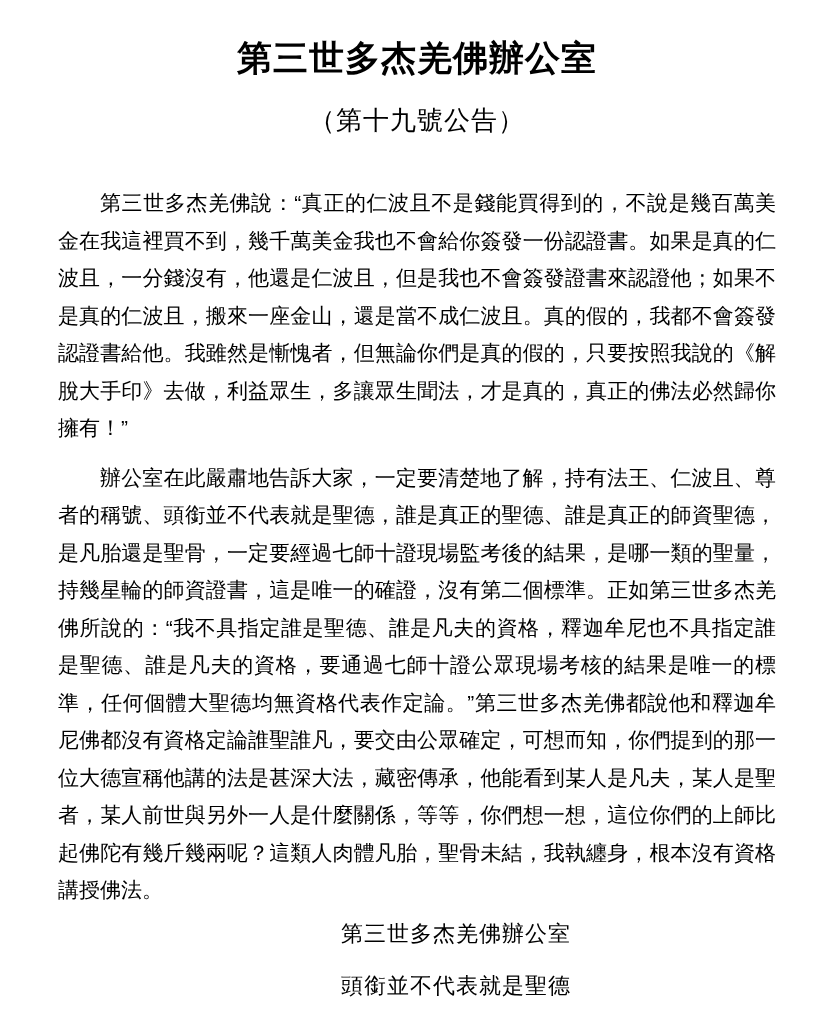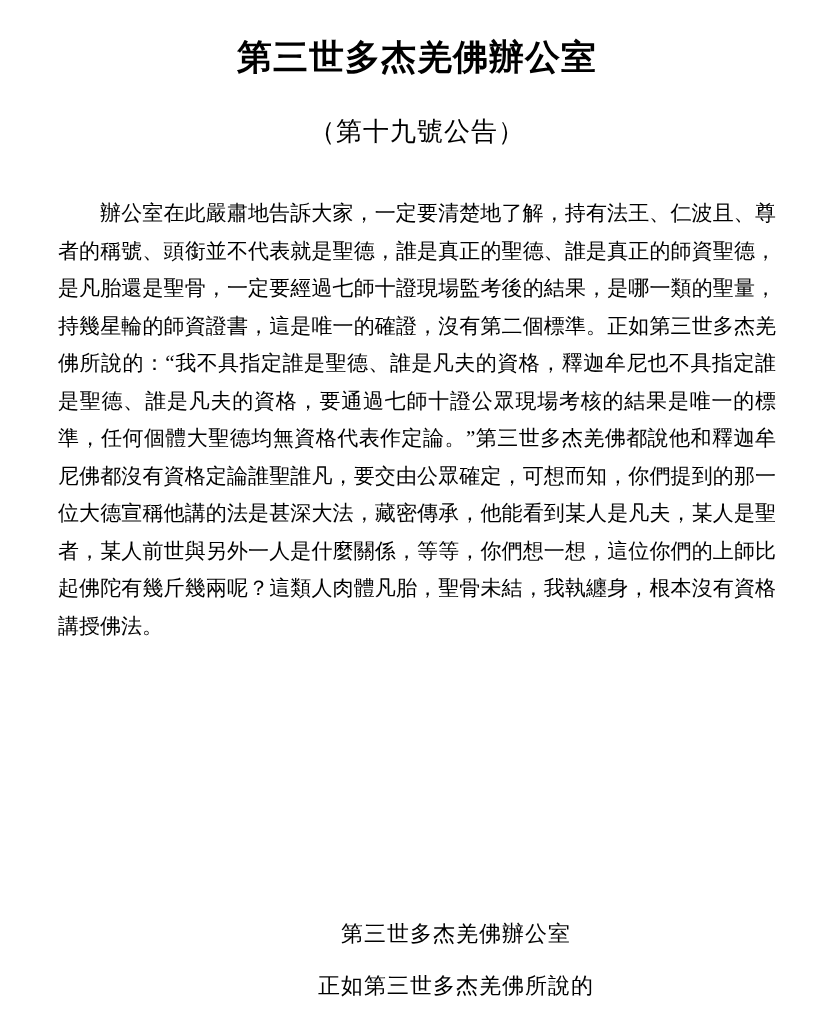--- a/index.html
+++ b/index.html
@@ -6,35 +6,35 @@
     margin: 0;
     padding: 0;
     background: #ffffff;
   }
   .page {
     position: relative;
     width: 834px;
     height: 1023px;
     background: #ffffff;
     color: #000000;
-    font-family: Liberation Serif, serif;
+    font-family: Liberation Sans, sans-serif;
     overflow: hidden;
     box-sizing: border-box;
   }
   .doc-title {
     margin: 0;
     padding-top: 38px;
     text-align: center;
     font-size: 35px;
     font-weight: bold;
     letter-spacing: 1px;
     line-height: 1.15;
   }
   .doc-subtitle {
-    margin: 12px;
+    margin: 1px;
     padding-top: 24px;
     text-align: center;
     font-size: 26px;
     font-weight: normal;
     letter-spacing: 1px;
   }
   .doc-body {
     margin: 46px 58px 0 58px;
     font-size: 21px;
     line-height: 37.5px;
@@ -65,21 +65,22 @@
 </head>
 <body>
 
 <div class="page">
 
   <h1 class="doc-title">第三世多杰羌佛辦公室</h1>
 
   <h2 class="doc-subtitle">（第十九號公告）</h2>
 
   <div class="doc-body">
+    <p>第三世多杰羌佛說：“真正的仁波且不是錢能買得到的，不說是幾百萬美金在我這裡買不到，幾千萬美金我也不會給你簽發一份認證書。如果是真的仁波且，一分錢沒有，他還是仁波且，但是我也不會簽發證書來認證他；如果不是真的仁波且，搬來一座金山，還是當不成仁波且。真的假的，我都不會簽發認證書給他。我雖然是慚愧者，但無論你們是真的假的，只要按照我說的《解脫大手印》去做，利益眾生，多讓眾生聞法，才是真的，真正的佛法必然歸你擁有！”</p>
     <p>辦公室在此嚴肅地告訴大家，一定要清楚地了解，持有法王、仁波且、尊者的稱號、頭銜並不代表就是聖德，誰是真正的聖德、誰是真正的師資聖德，是凡胎還是聖骨，一定要經過七師十證現場監考後的結果，是哪一類的聖量，持幾星輪的師資證書，這是唯一的確證，沒有第二個標準。正如第三世多杰羌佛所說的：“我不具指定誰是聖德、誰是凡夫的資格，釋迦牟尼也不具指定誰是聖德、誰是凡夫的資格，要通過七師十證公眾現場考核的結果是唯一的標準，任何個體大聖德均無資格代表作定論。”第三世多杰羌佛都說他和釋迦牟尼佛都沒有資格定論誰聖誰凡，要交由公眾確定，可想而知，你們提到的那一位大德宣稱他講的法是甚深大法，藏密傳承，他能看到某人是凡夫，某人是聖者，某人前世與另外一人是什麼關係，等等，你們想一想，這位你們的上師比起佛陀有幾斤幾兩呢？這類人肉體凡胎，聖骨未結，我執纏身，根本沒有資格講授佛法。</p>
   </div>
 
   <div class="signature">
     <p class="office">第三世多杰羌佛辦公室</p>
-    <p class="date">正如第三世多杰羌佛所說的</p>
+    <p class="date">頭銜並不代表就是聖德</p>
   </div>
 
 </div>
 
 </body></html>

